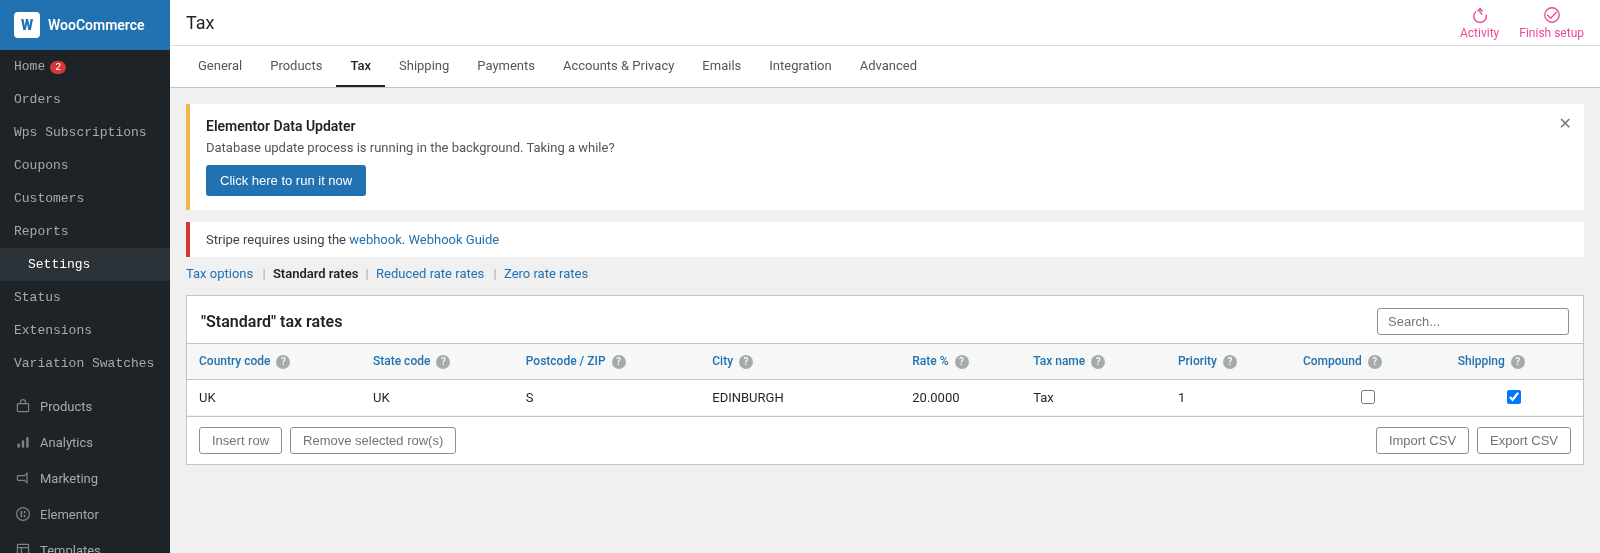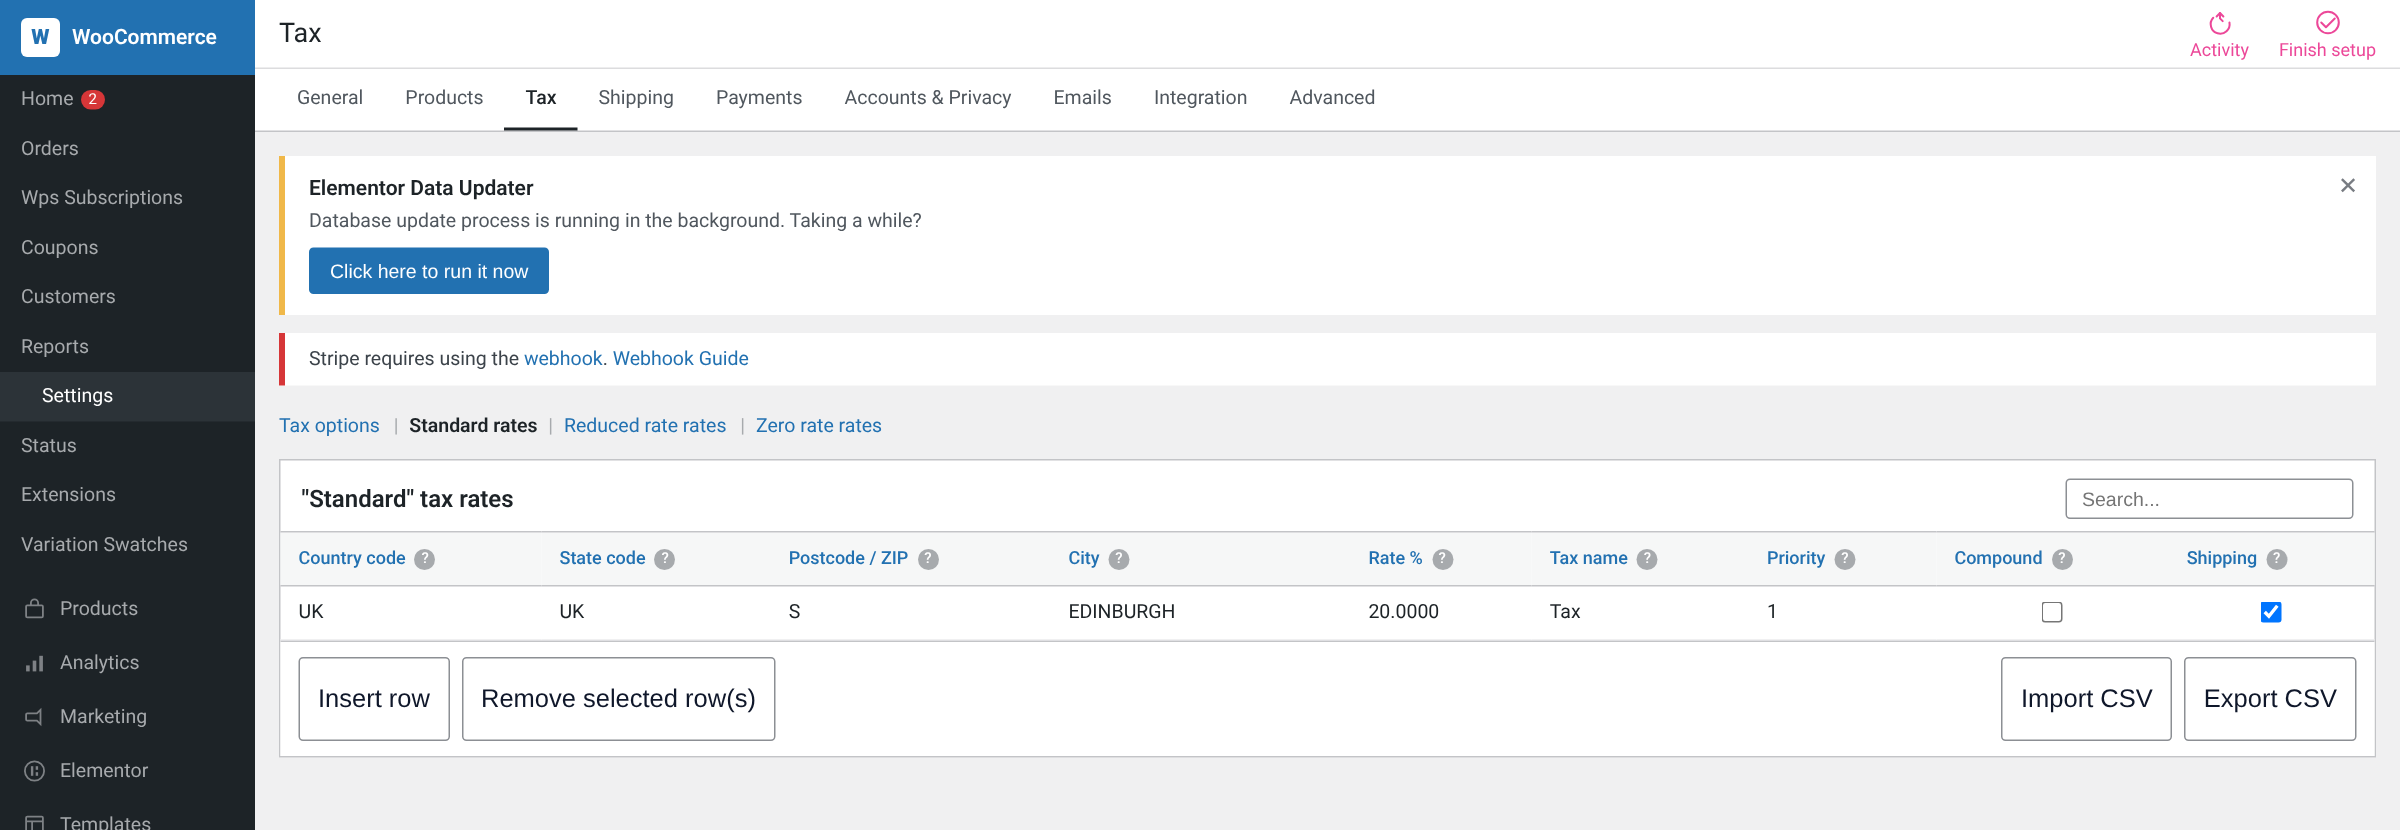--- a/index.html
+++ b/index.html
@@ -29,26 +29,27 @@
     .logo-icon {
       width: 26px; height: 26px;
       background: #fff;
       border-radius: 4px;
       display: flex; align-items: center; justify-content: center;
       color: #2271b1;
       font-weight: 900;
       font-size: 14px;
     }
     .sidebar-item {
-      display: flex; align-items: center;
+      display: flex; align-items: flex-end;
       padding: 9px 14px;
       cursor: pointer;
       color: #a7aaad;
       font-size: 13px;
       text-decoration: none;
+      font-family: Liberation Mono, monospace;
     }
     .sidebar-item.active { color: #fff; background: #2c3338; padding-left: 28px; }
     .sidebar-item .badge {
       background: #d63638;
       color: #fff;
       border-radius: 10px;
       font-size: 10px;
       padding: 1px 5px;
       margin-left: 5px;
     }
@@ -171,21 +172,21 @@
       padding: 8px 14px;
       font-size: 13px;
       cursor: pointer;
       border-radius: 3px;
     }
 
     .notice-red {
       background: #fff;
       border-left: 4px solid #d63638;
       padding: 10px 16px;
-      margin-bottom: 20px;
+      margin-bottom: 9px;
       font-size: 13px;
       color: #3c434a;
     }
     .notice-red a { color: #2271b1; text-decoration: none; }
 
     
     #tax-nav {
       margin-bottom: 14px;
       font-size: 13px;
       color: #50575e;
@@ -260,25 +261,25 @@
       padding: 10px 12px;
       display: flex;
       justify-content: space-between;
       align-items: center;
       border-top: 1px solid #c3c4c7;
       background: #fff;
     }
     .btn-outline {
       background: #fff;
       border: 1px solid #8c8f94;
-      padding: 17px 12px;
-      font-size: 17px;
+      padding: 5px 12px;
+      font-size: 13px;
       cursor: pointer;
       border-radius: 3px;
-      color: #0f172a;
+      color: #737373;
     }
     .footer-left { display: flex; gap: 8px; }
     .footer-right { display: flex; gap: 8px; }
 
     
     .cb-container {
       display: flex; justify-content: center;
     }
     input[type="checkbox"] {
       width: 14px; height: 14px; cursor: pointer;

